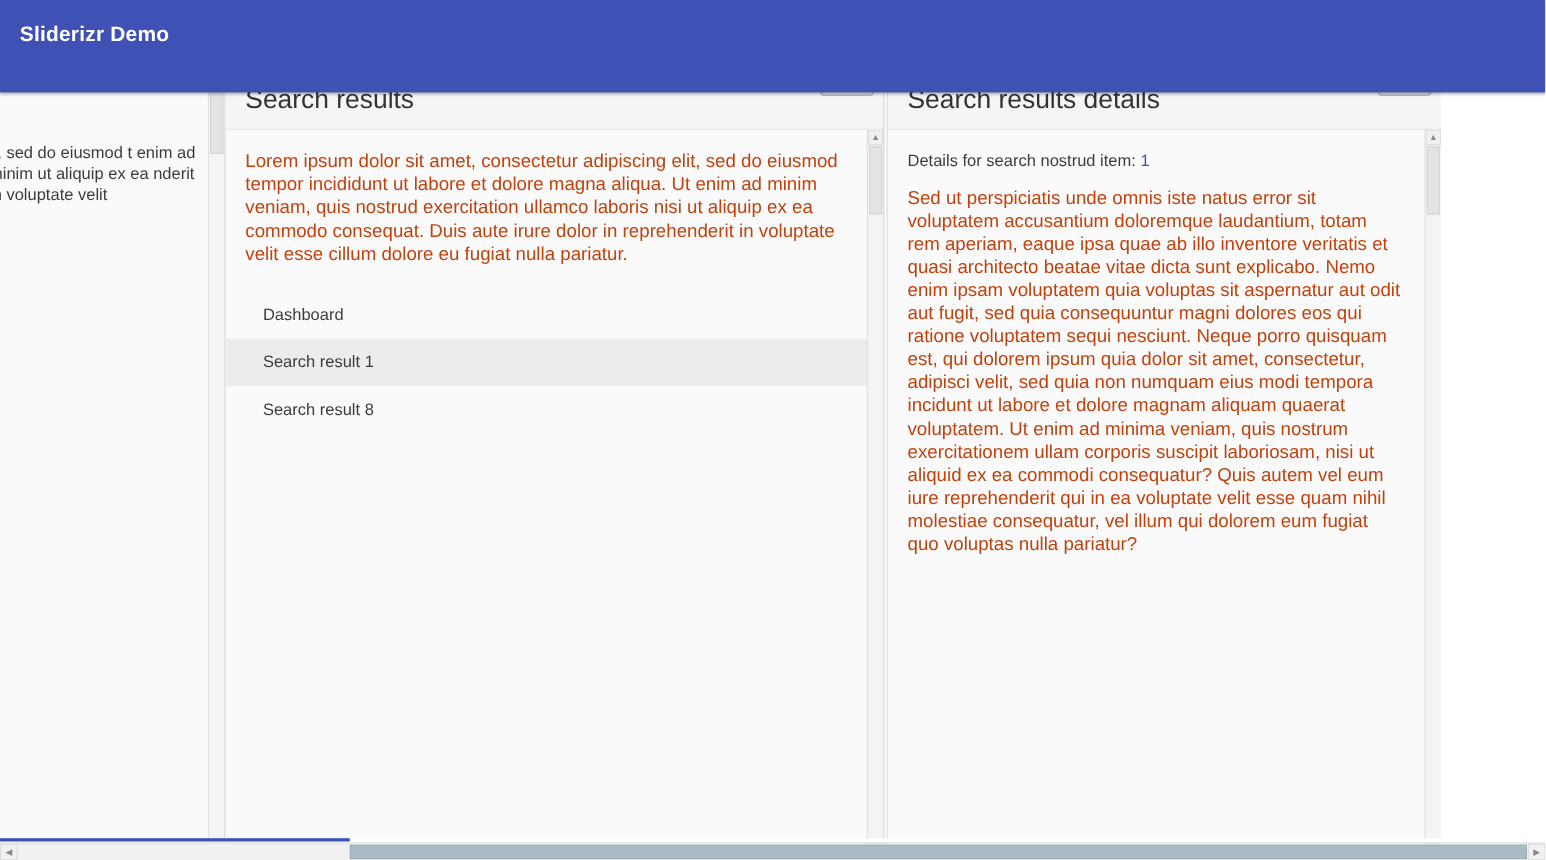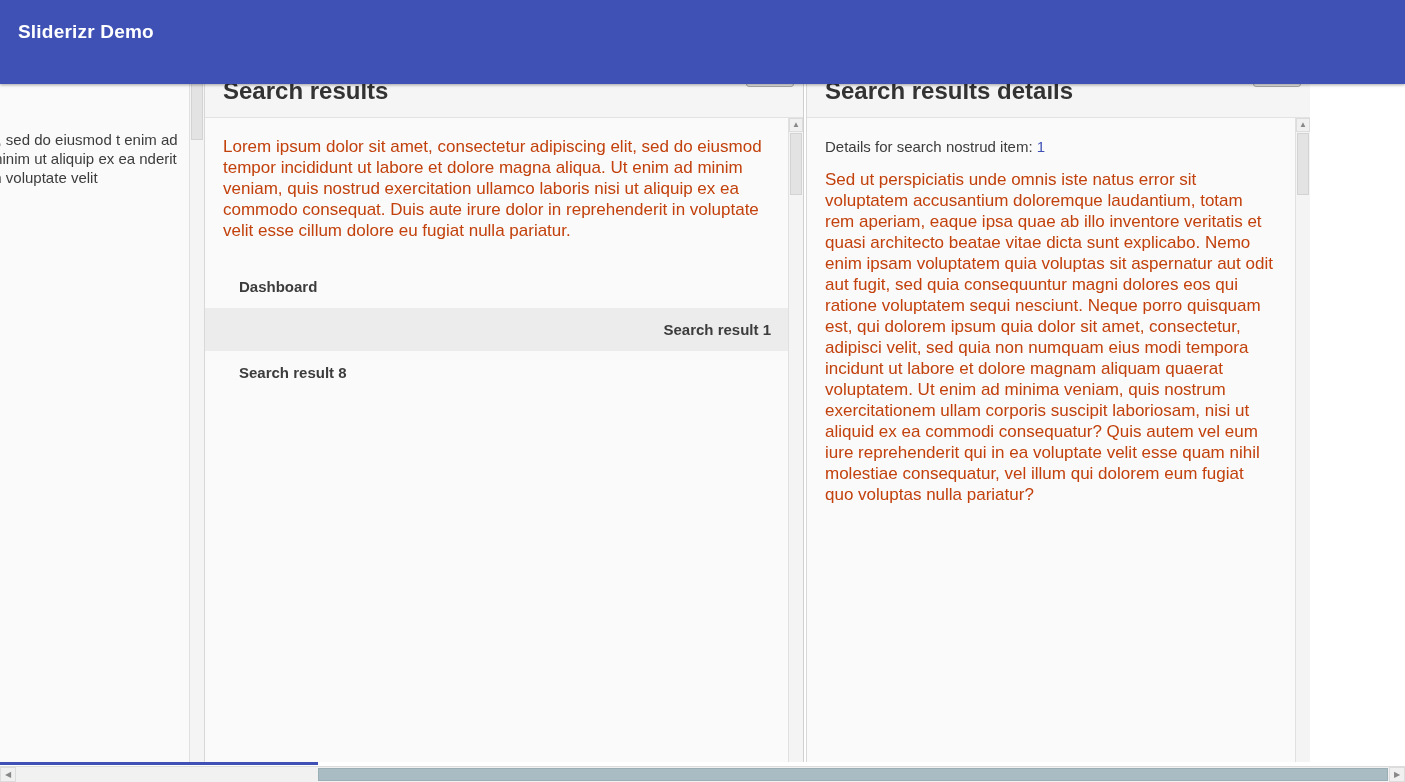--- a/index.html
+++ b/index.html
@@ -51,21 +51,21 @@
     height: 52px;
     background: #f5f5f5;
     border-bottom: 1px solid #e2e2e2;
   }
   .panel-title {
     position: absolute;
     left: 18px;
     top: 12px;
     font-size: 24px;
     color: #333333;
-    font-weight: bold;
+    font-weight: normal;
     white-space: nowrap;
   }
   .close-btn {
     position: absolute;
     right: 9px;
     top: 2px;
     font-size: 12px;
     font-family: "Liberation Sans", sans-serif;
     color: #111111;
     background: linear-gradient(#f8f8f8, #e6e6e6);
@@ -109,25 +109,23 @@
   .list {
     margin: 24px 0 0 0;
     padding: 0;
     list-style: none;
   }
   .list-item {
     padding: 13px 18px 13px 34px;
     font-size: 15px;
     color: #3c3c3c;
     cursor: pointer;
-    font-weight: bold;
   }
   .list-item.active {
     background: #ececec;
-    text-align: right;
   }
 
   
   .vscroll {
     position: absolute;
     top: 0; right: 0;
     width: 14px;
     height: 100%;
     background: #f4f4f4;
     border-left: 1px solid #e0e0e0;

